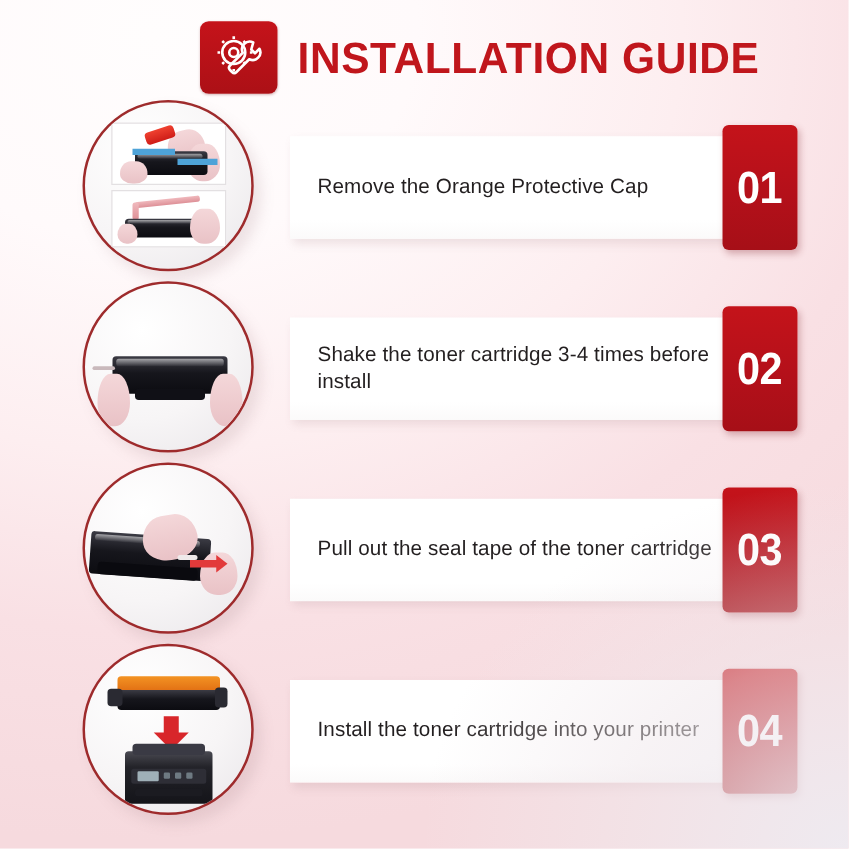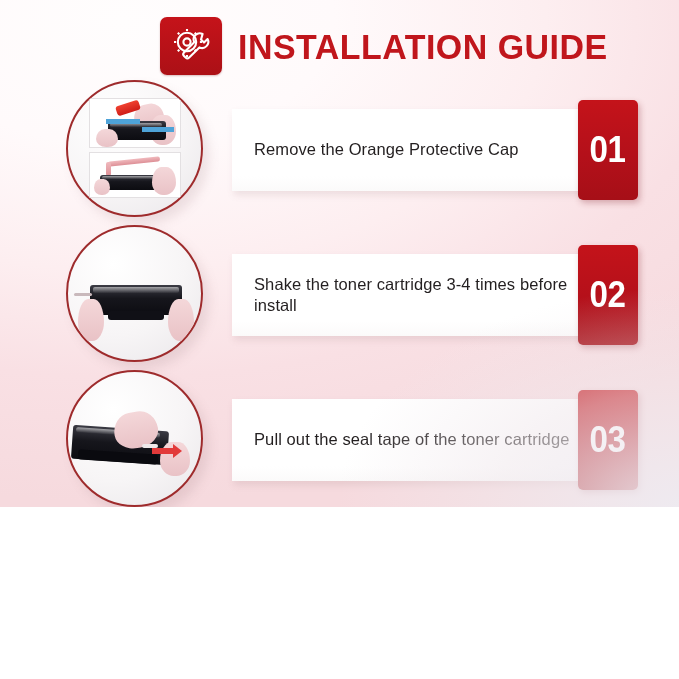--- a/index.html
+++ b/index.html
@@ -10,21 +10,21 @@
     width: 679px;
     height: 679px;
     overflow: hidden;
     font-family: "Liberation Sans", sans-serif;
     background: #ffffff;
   }
 
   #guide-root {
     position: relative;
     width: 679px;
-    height: 507px;
+    height: 679px;
     background:
       radial-gradient(120% 95% at 18% 4%, #fffdfd 0%, #fffafb 26%, #fdeef0 52%, #f9e0e4 74%, #f6dade 100%);
     overflow: hidden;
   }
   
   #guide-root::after {
     content: "";
     position: absolute;
     inset: 0;
     pointer-events: none;

